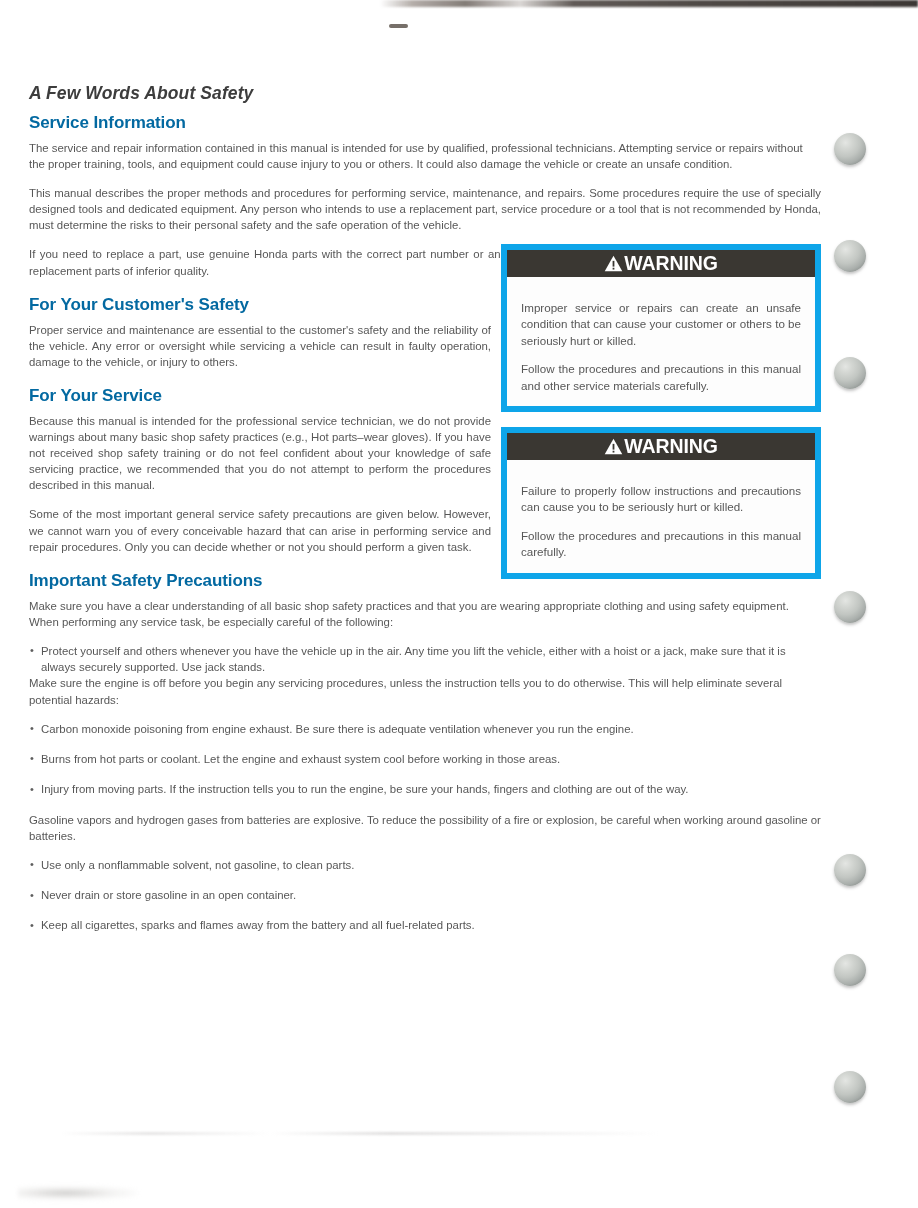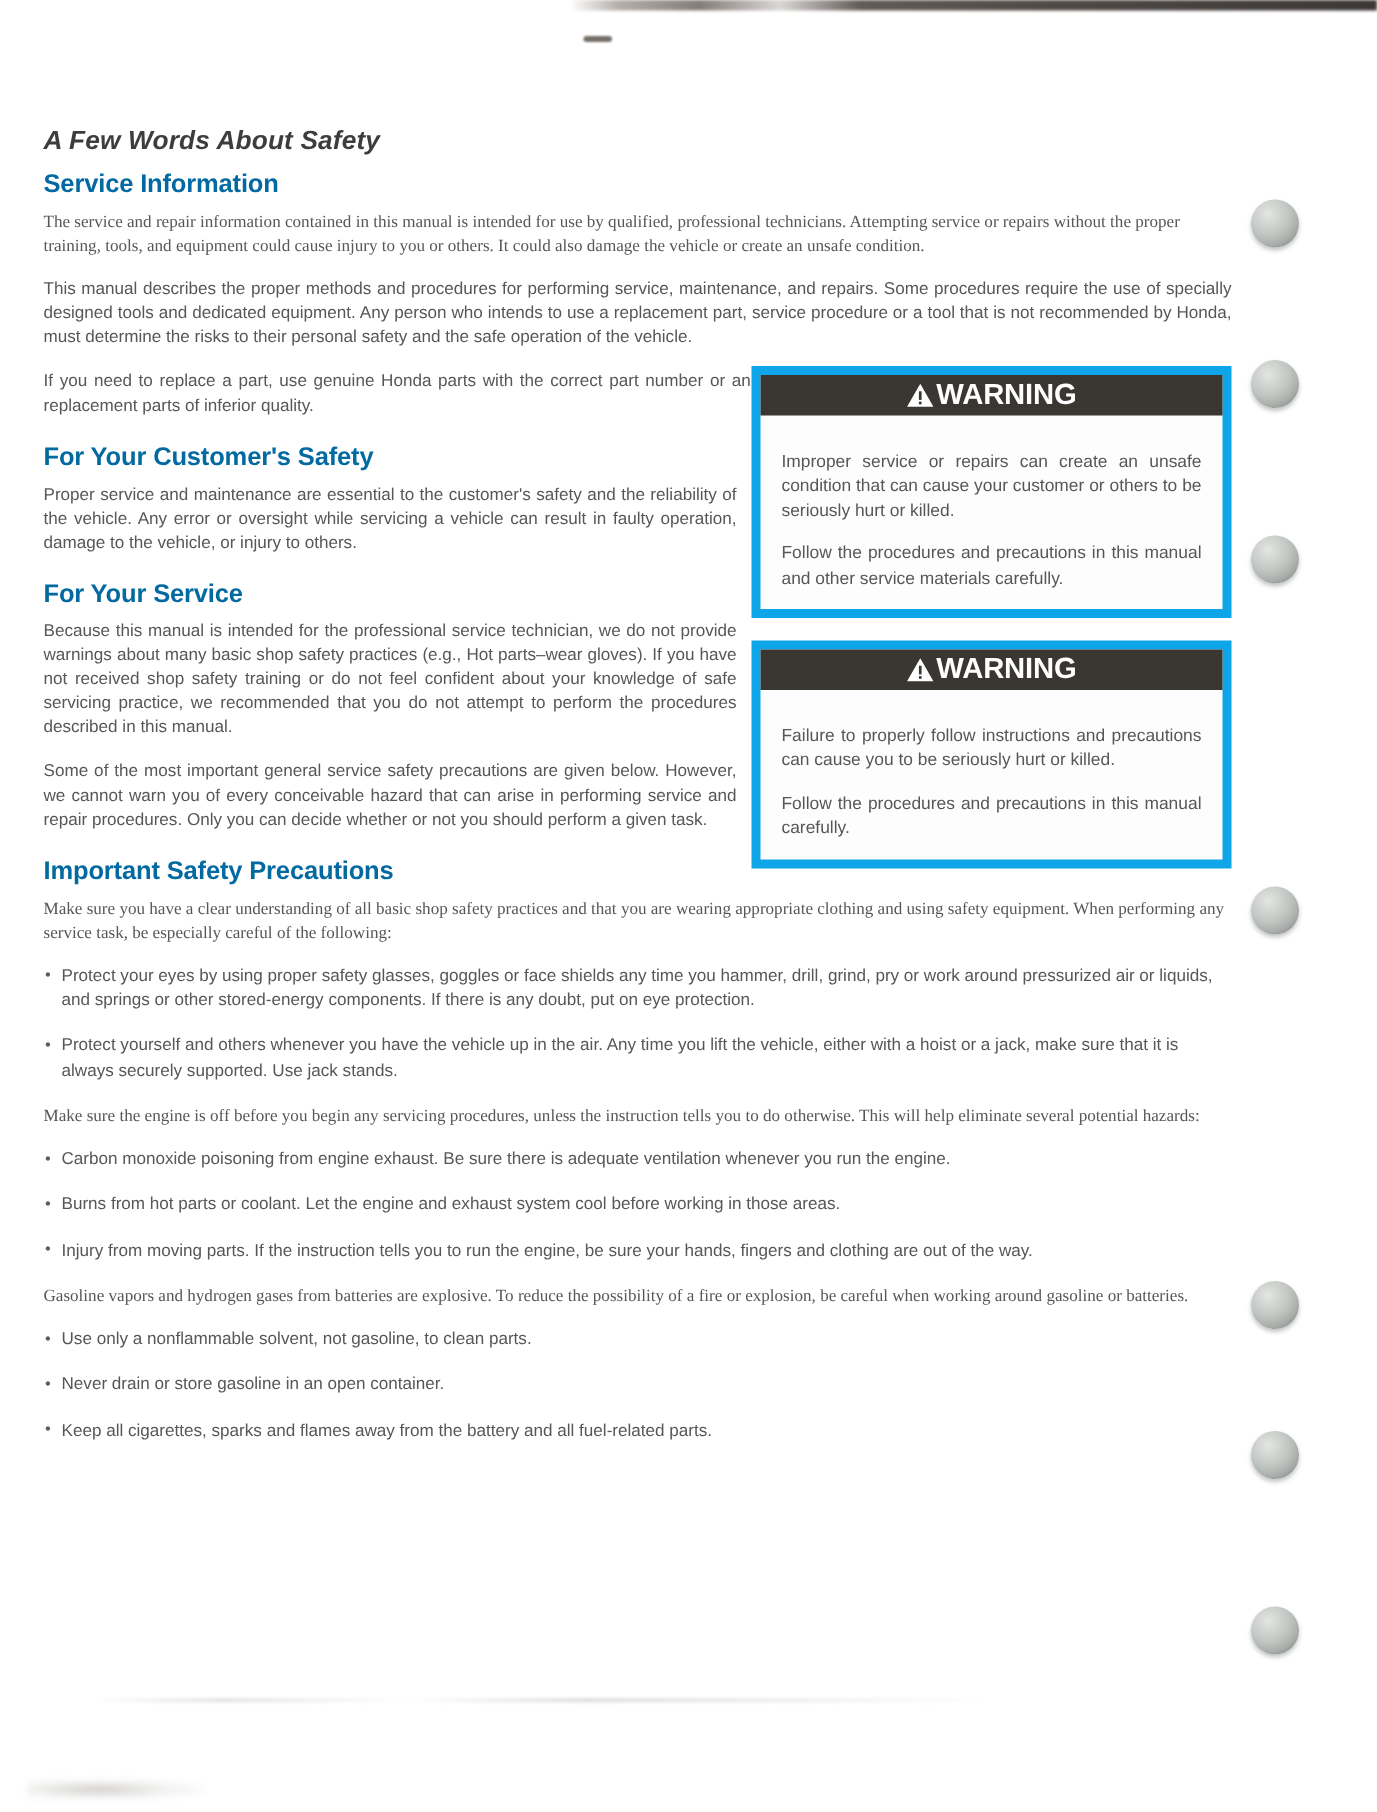--- a/index.html
+++ b/index.html
@@ -128,21 +128,21 @@
   }
   h2.section.spaced-top { margin-top: 16px; }
 
   p.body {
     font-size: 11.4px;
     line-height: 16.1px;
     margin: 0 0 13px 0;
     color: #575757;
     text-align: justify;
   }
-  p.body.nojust { text-align: left; font-family: Liberation Serif, serif; }
+  p.body.nojust { text-align: left; }
 
   .narrow-col {
     width: 462px;
   }
 
   ul.bullets {
     list-style: none;
     margin: 0;
     padding: 0;
   }
@@ -248,25 +248,24 @@
     <p class="body narrow-col">Proper service and maintenance are essential to the customer's safety and the reliability of the vehicle. Any error or oversight while servicing a vehicle can result in faulty operation, damage to the vehicle, or injury to others.</p>
 
     <h2 class="section spaced-top">For Your Service</h2>
     <p class="body narrow-col">Because this manual is intended for the professional service technician, we do not provide warnings about many basic shop safety practices (e.g., Hot parts–wear gloves). If you have not received shop safety training or do not feel confident about your knowledge of safe servicing practice, we recommended that you do not attempt to perform the procedures described in this manual.</p>
     <p class="body narrow-col">Some of the most important general service safety precautions are given below. However, we cannot warn you of every conceivable hazard that can arise in performing service and repair procedures. Only you can decide whether or not you should perform a given task.</p>
 
     <h2 class="section spaced-top">Important Safety Precautions</h2>
     <p class="body nojust">Make sure you have a clear understanding of all basic shop safety practices and that you are wearing appropriate clothing and using safety equipment. When performing any service task, be especially careful of the following:</p>
 
     <ul class="bullets">
-      <li>Protect your eyes by using proper safety glasses, goggles or face shields any time you hammer, drill, grind, pry or work around pressurized air or liquids, and springs or other stored-energy components. If there is any doubt, put on eye protection.</li>
       <li>Protect yourself and others whenever you have the vehicle up in the air. Any time you lift the vehicle, either with a hoist or a jack, make sure that it is always securely supported. Use jack stands.</li>
     </ul>
 
-    <p class="body nojust" style="margin-top:14px;">Make sure the engine is off before you begin any servicing procedures, unless the instruction tells you to do otherwise. This will help eliminate several potential hazards:</p>
+    <p class="body nojust" style="">Make sure the engine is off before you begin any servicing procedures, unless the instruction tells you to do otherwise. This will help eliminate several potential hazards:</p>
 
     <ul class="bullets">
       <li>Carbon monoxide poisoning from engine exhaust. Be sure there is adequate ventilation whenever you run the engine.</li>
       <li>Burns from hot parts or coolant. Let the engine and exhaust system cool before working in those areas.</li>
       <li>Injury from moving parts. If the instruction tells you to run the engine, be sure your hands, fingers and clothing are out of the way.</li>
     </ul>
 
     <p class="body nojust" style="margin-top:14px;">Gasoline vapors and hydrogen gases from batteries are explosive. To reduce the possibility of a fire or explosion, be careful when working around gasoline or batteries.</p>
 
     <ul class="bullets">

